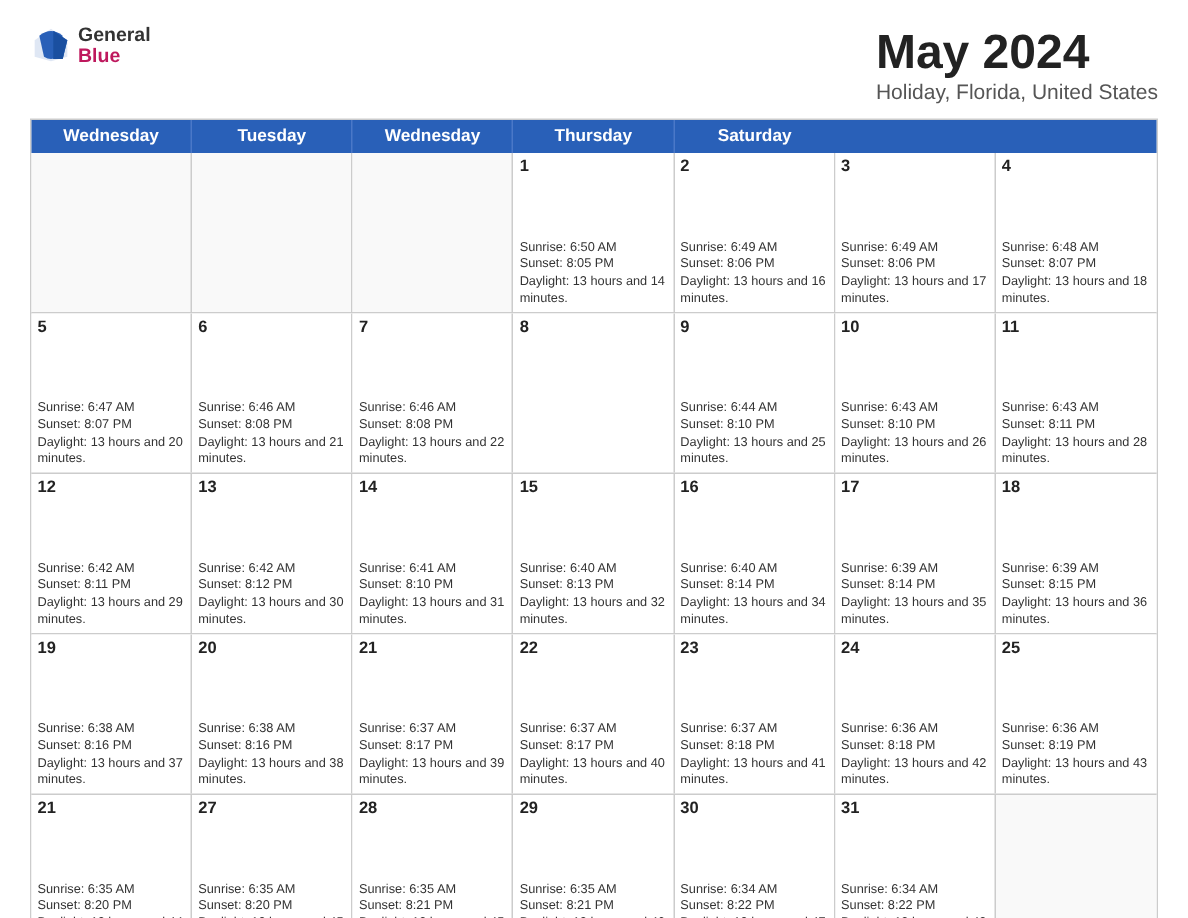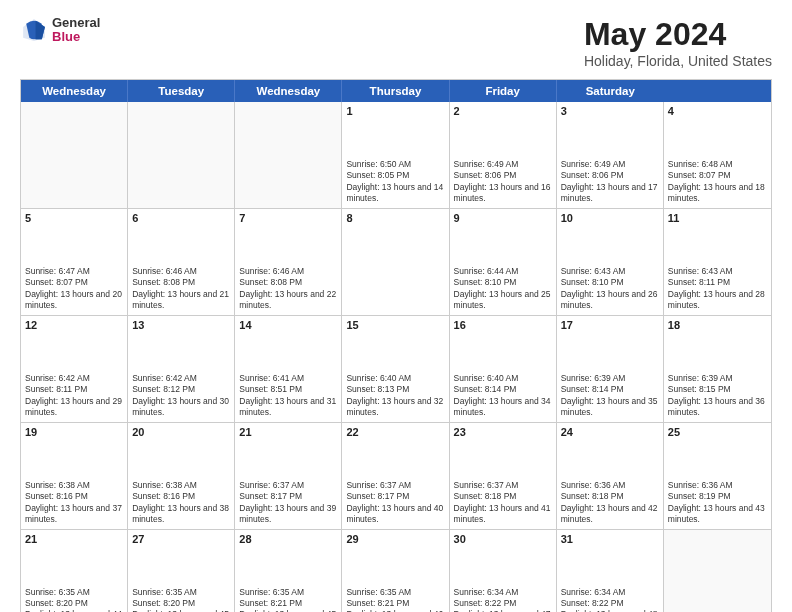--- a/index.html
+++ b/index.html
@@ -135,21 +135,20 @@
       <h2>Holiday, Florida, United States</h2>
     </div>
   </div>
 
   <div class="calendar">
     <div class="cal-header">
     <div class="cal-header-cell">Wednesday</div>
         <div class="cal-header-cell">Tuesday</div>
         <div class="cal-header-cell">Wednesday</div>
         <div class="cal-header-cell">Thursday</div>
-        <div class="cal-header-cell">Friday</div>
         <div class="cal-header-cell">Saturday</div>
       </div>
     <div class="cal-body">
     <div class="cal-row">
           <div class="cal-cell empty"></div>
           <div class="cal-cell empty"></div>
           <div class="cal-cell empty"></div>
           <div class="cal-cell">
             <span class="day-num">1</span>
             <div class="day-info" style="white-space: pre-line;">Sunrise: 6:50 AM
@@ -225,21 +224,21 @@
           </div>
           <div class="cal-cell">
             <span class="day-num">13</span>
             <div class="day-info" style="white-space: pre-line;">Sunrise: 6:42 AM
 Sunset: 8:12 PM
 Daylight: 13 hours and 30 minutes.</div>
           </div>
           <div class="cal-cell">
             <span class="day-num">14</span>
             <div class="day-info" style="white-space: pre-line;">Sunrise: 6:41 AM
-Sunset: 8:51 PM
+Sunset: 8:10 PM
 Daylight: 13 hours and 31 minutes.</div>
           </div>
           <div class="cal-cell">
             <span class="day-num">15</span>
             <div class="day-info" style="white-space: pre-line;">Sunrise: 6:40 AM
 Sunset: 8:13 PM
 Daylight: 13 hours and 32 minutes.</div>
           </div>
           <div class="cal-cell">
             <span class="day-num">16</span>

